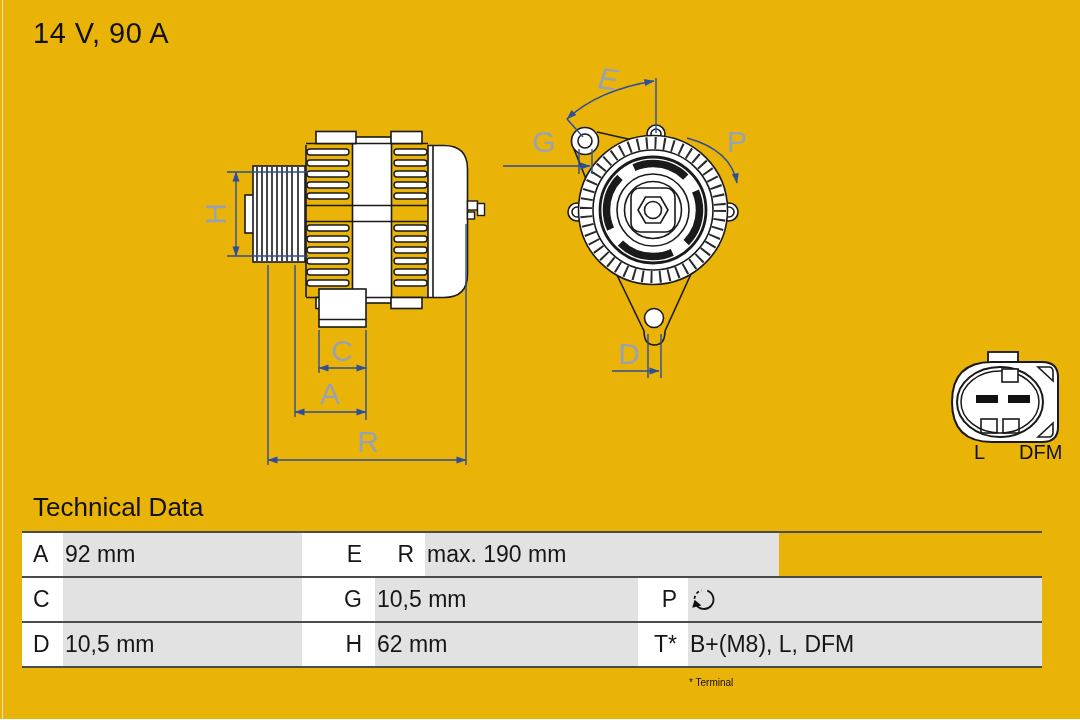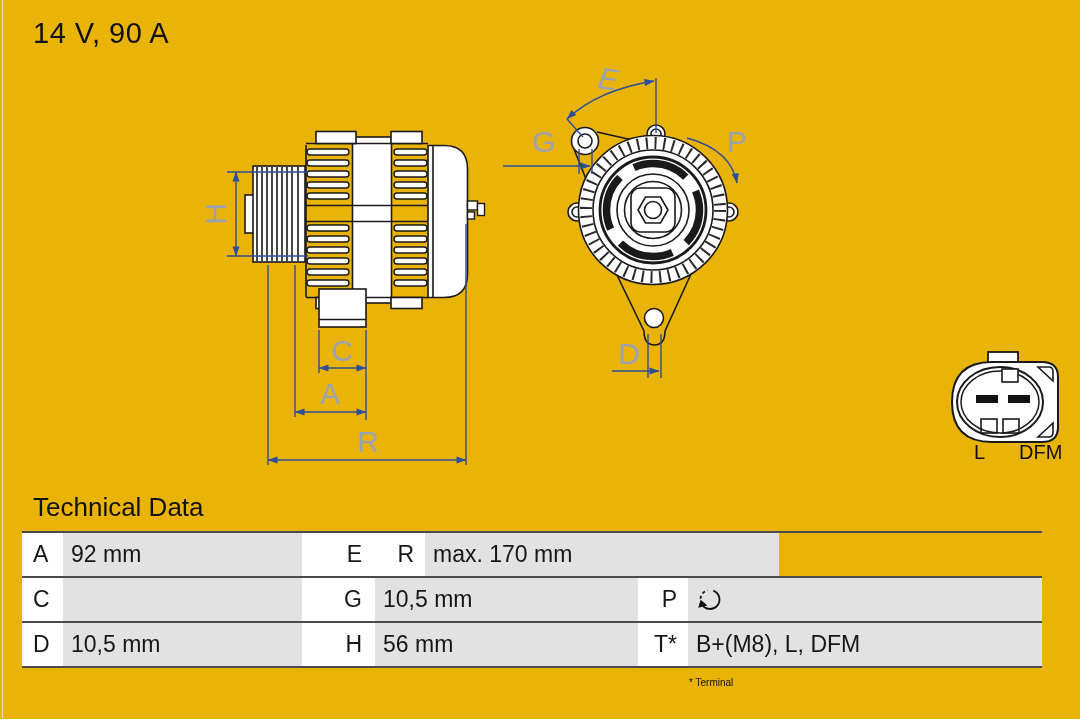--- a/index.html
+++ b/index.html
@@ -9,21 +9,21 @@
     font-family:"Liberation Sans",sans-serif;color:#111;overflow:hidden;
   }
   .edge-line{position:absolute;left:2px;top:0;width:1px;height:720px;background:#dcdcdc;}
   .top-label{position:absolute;left:33px;top:16px;font-size:29px;line-height:34px;color:#111;letter-spacing:0.5px;}
   .drawing-svg{position:absolute;left:0;top:0;}
   .tech-title{position:absolute;left:33px;top:492px;font-size:26px;font-weight:normal;color:#111;}
   .tech-table{position:absolute;left:22px;top:531px;width:1020px;border-top:2px solid #4b4b4b;}
   .trow{display:flex;height:45px;border-bottom:2px solid #4b4b4b;align-items:stretch;}
   .cell{display:flex;align-items:center;font-size:23px;color:#161616;}
   .k{background:#ffffff;}
-  .v{background:#e2e2e2;padding-left:8px;}
+  .v{background:#e2e2e2;padding-left:2px;}
   .k1{width:41px;padding-left:11px;justify-content:flex-start;}
   .v1{width:239px;}
   .k2{width:73px;padding-right:13px;justify-content:flex-end;}
   .v2{width:263px;}
   .k3{width:50px;padding-right:11px;justify-content:flex-end;}
   .v3{width:354px;}
   .footnote{position:absolute;left:689px;top:677px;font-size:10px;color:#111;}
   .rot-icon{display:block;}
 </style>
 </head>
@@ -204,40 +204,40 @@
   </svg>
 
   <div class="tech-title">Technical Data</div>
 
   <div class="tech-table">
     <div class="trow">
       <div class="cell k k1">A</div>
       <div class="cell v v1">92 mm</div>
       <div class="cell k k2">E</div>
       <div class="cell k k3">R</div>
-      <div class="cell v v3">max. 170 mm</div>
+      <div class="cell v v3">max. 190 mm</div>
     </div>
     <div class="trow">
       <div class="cell k k1">C</div>
       <div class="cell v v1"></div>
       <div class="cell k k2">G</div>
       <div class="cell v v2">10,5 mm</div>
       <div class="cell k k3">P</div>
       <div class="cell v v3">
         <svg class="rot-icon" width="30" height="27" viewBox="0 0 30 27">
           <path d="M 4.5,12.7 A 9.5,9.5 0 0 1 11.5,4.3" stroke="#111" stroke-width="1.8" fill="none" stroke-dasharray="3 2.6"></path>
           <path d="M 17.3,4.6 A 9.5,9.5 0 1 1 5.8,18.3" stroke="#111" stroke-width="1.8" fill="none"></path>
           <polygon points="2.2,21.8 4.6,13.8 11.4,19.6" fill="#111"></polygon>
         </svg>
       </div>
     </div>
     <div class="trow">
       <div class="cell k k1">D</div>
       <div class="cell v v1">10,5 mm</div>
       <div class="cell k k2">H</div>
-      <div class="cell v v2">56 mm</div>
+      <div class="cell v v2">62 mm</div>
       <div class="cell k k3">T*</div>
       <div class="cell v v3">B+(M8), L, DFM</div>
     </div>
   </div>
 
   <div class="footnote">* Terminal</div>
 </div>
 
 </body></html>

